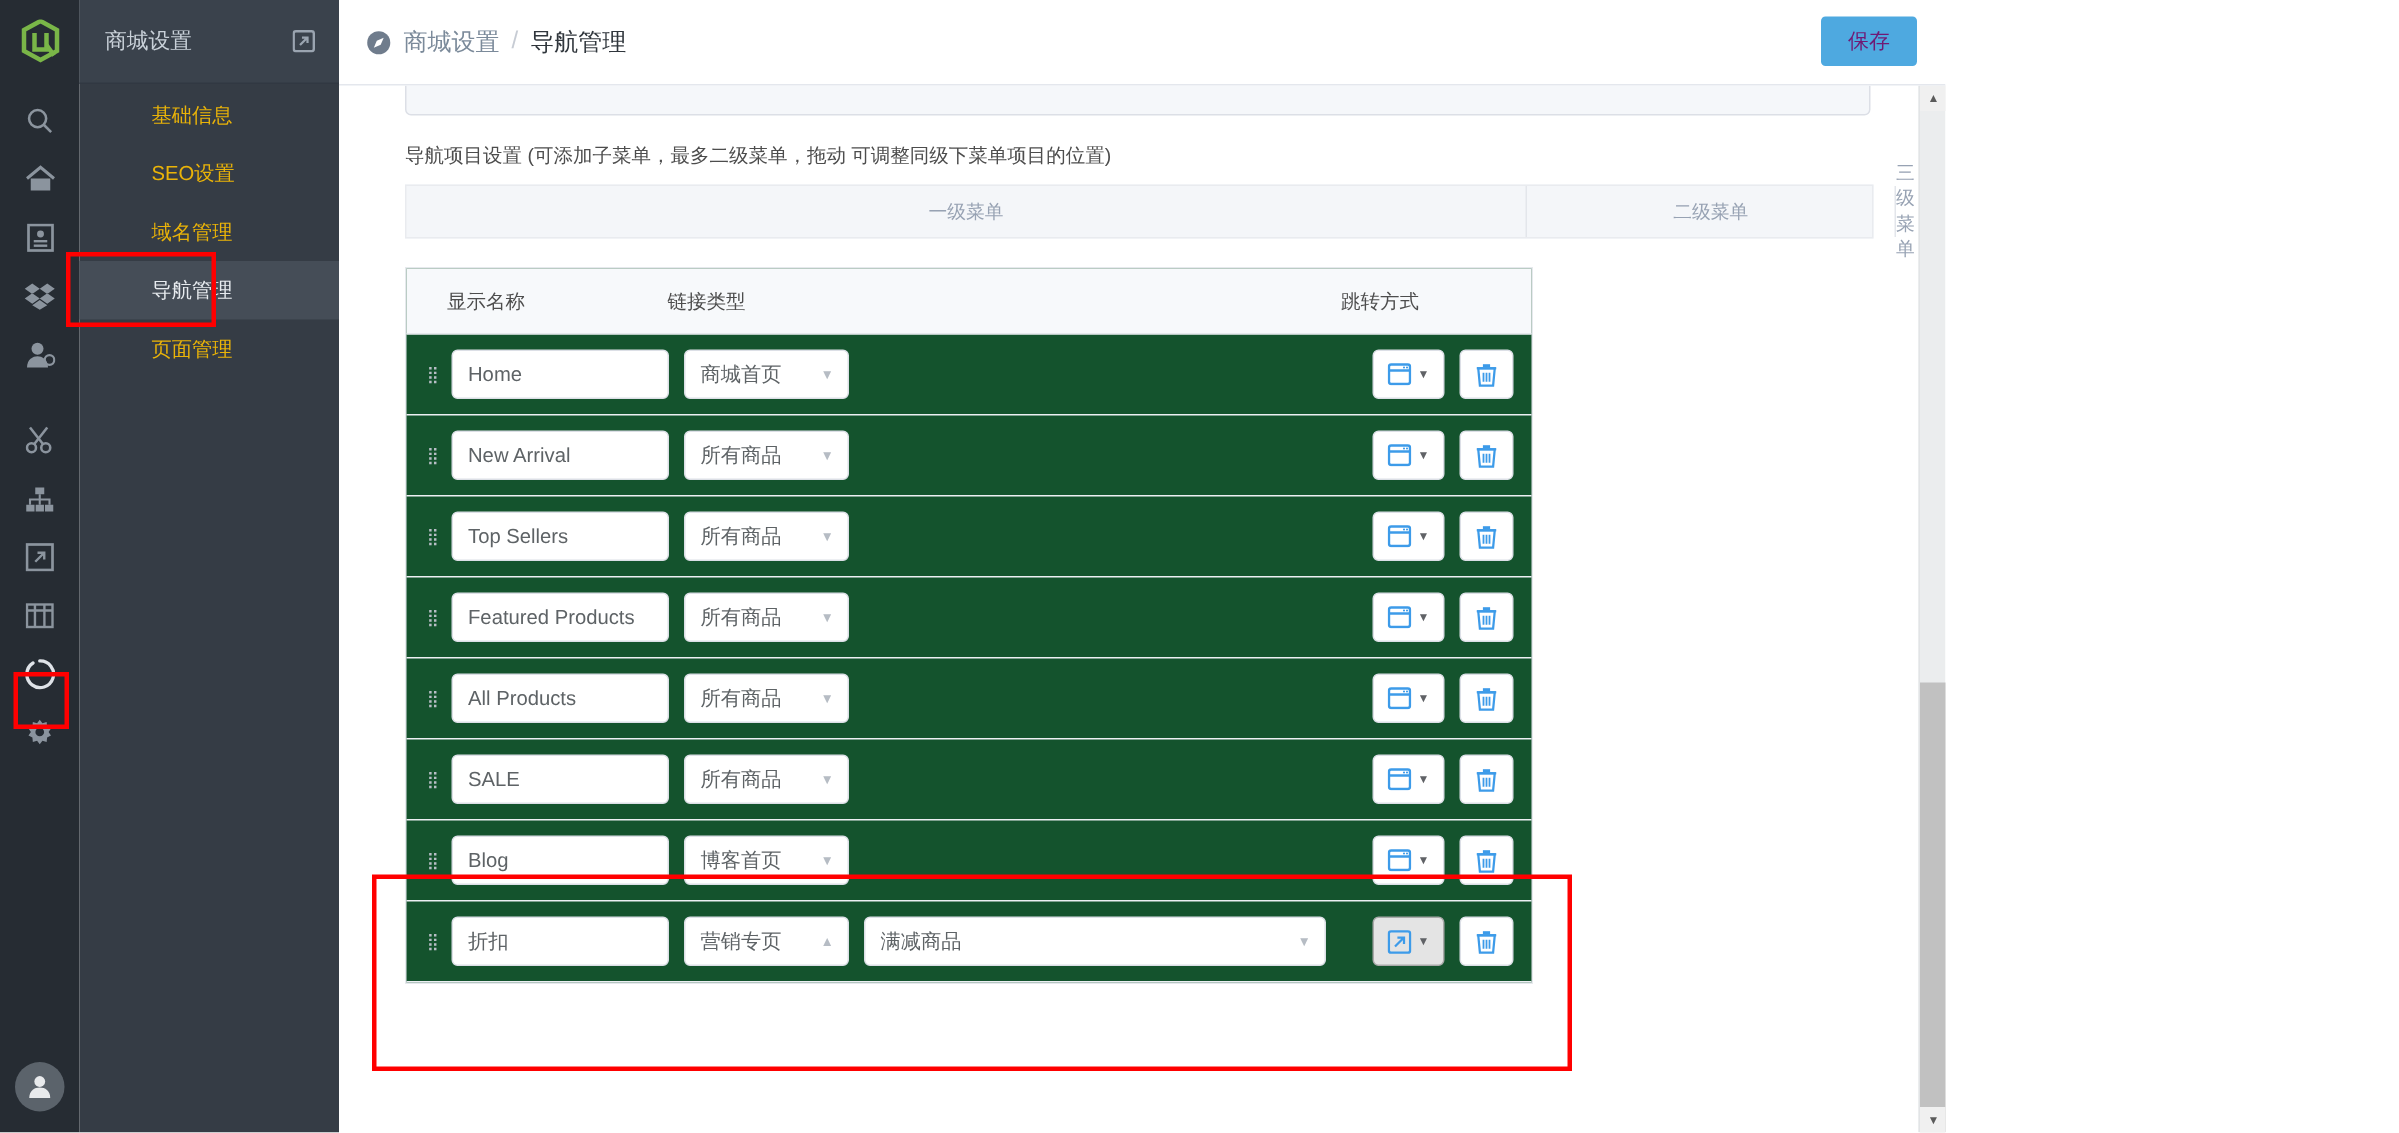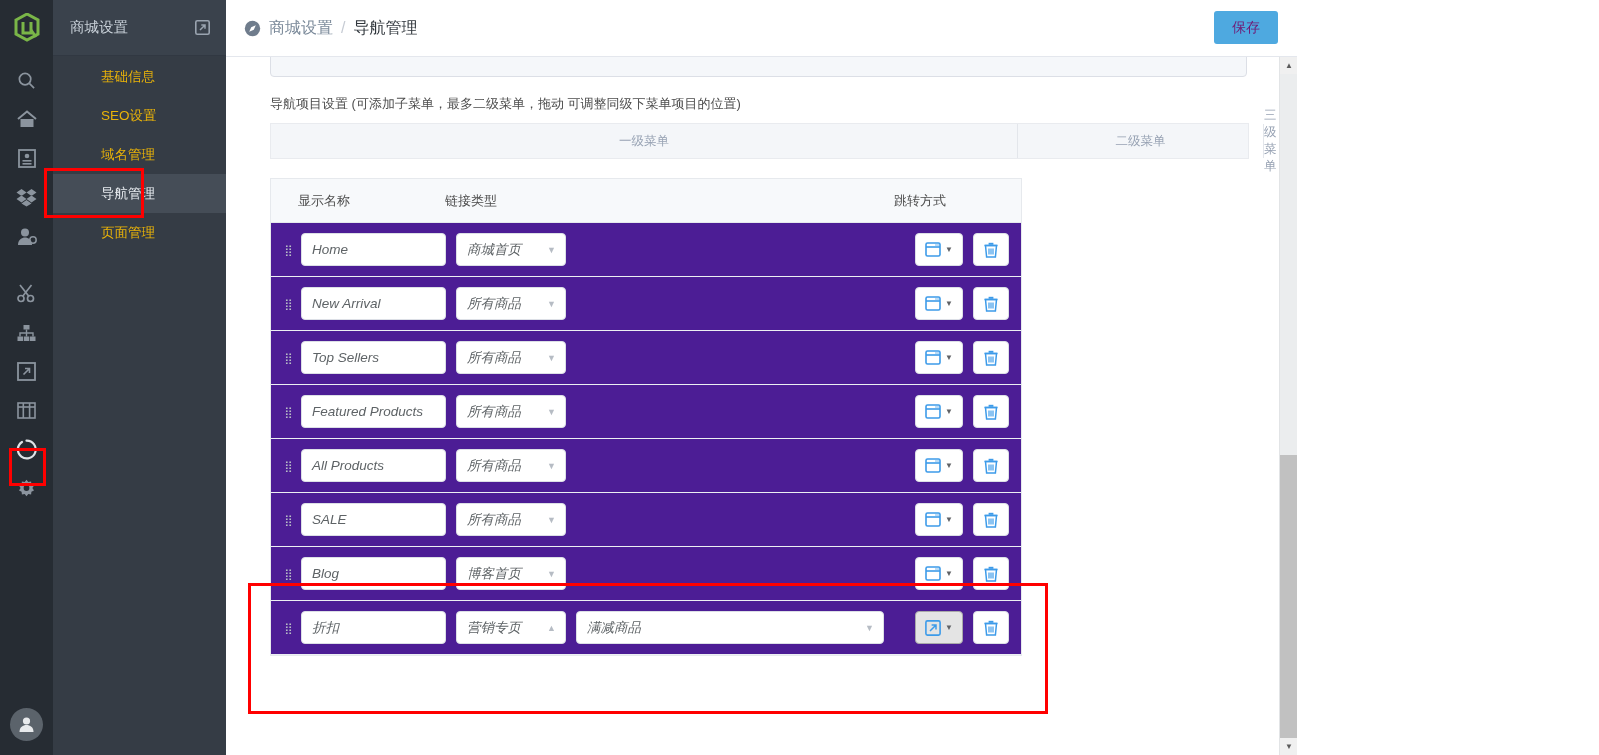--- a/index.html
+++ b/index.html
@@ -141,21 +141,21 @@
   .level-cell:last-child { border-right: none; }
   .lv1 { flex: 0 0 747px; }
   .lv2 { flex: 0 0 246px; }
   .lv3 { flex: 1 1 auto; }
 
   
   .nav-panel {
     margin: 19px 0 0 14px;
     width: 752px;
     border: 1px solid #e6e9ed;
-    background: #4c1d95;
+    background: #14532d;
   }
   .nav-head {
     height: 44px;
     background: #f7f9fb;
     border-bottom: 1px solid #e6e9ed;
     display: flex; align-items: center;
     font-size: 13px; color: #4d4d4d;
     position: relative;
   }
   .nav-head .h-name { position: absolute; left: 27px; }
@@ -180,21 +180,20 @@
   .fld {
     height: 33px;
     border: 1px solid #dcdfe6;
     border-radius: 4px;
     background: #fff;
     display: flex; align-items: center;
     font-size: 13.5px; color: #5e6366;
     padding: 0 10px;
     position: relative;
     cursor: text;
-    font-style: italic;
   }
   .fld.name { width: 145px; flex: 0 0 145px; margin-left: 4px; }
   .fld.sel  { width: 110px; flex: 0 0 110px; margin-left: 10px; cursor: pointer; }
   .fld.sel.wide { width: 308px; flex: 0 0 308px; }
   .caret {
     position: absolute; right: 9px; top: 50%;
     transform: translateY(-50%);
     color: #b6bcc4; font-size: 9px; line-height: 1;
   }
   .row-spacer { flex: 1 1 auto; }

